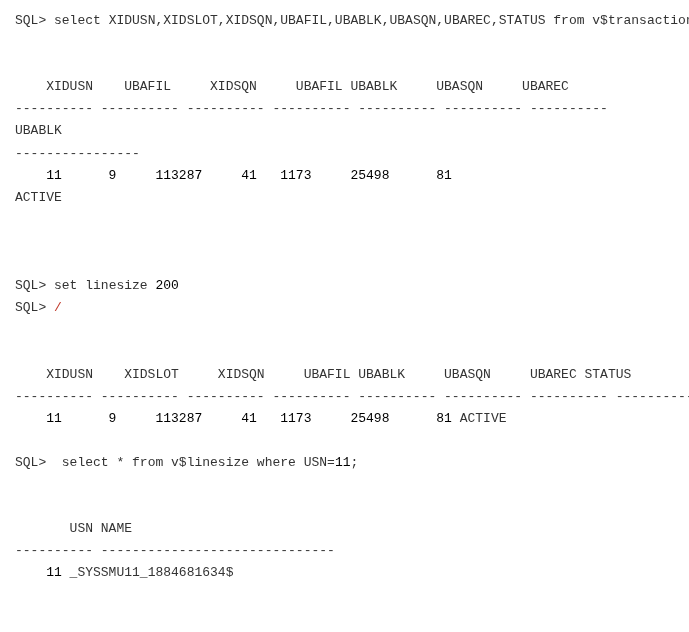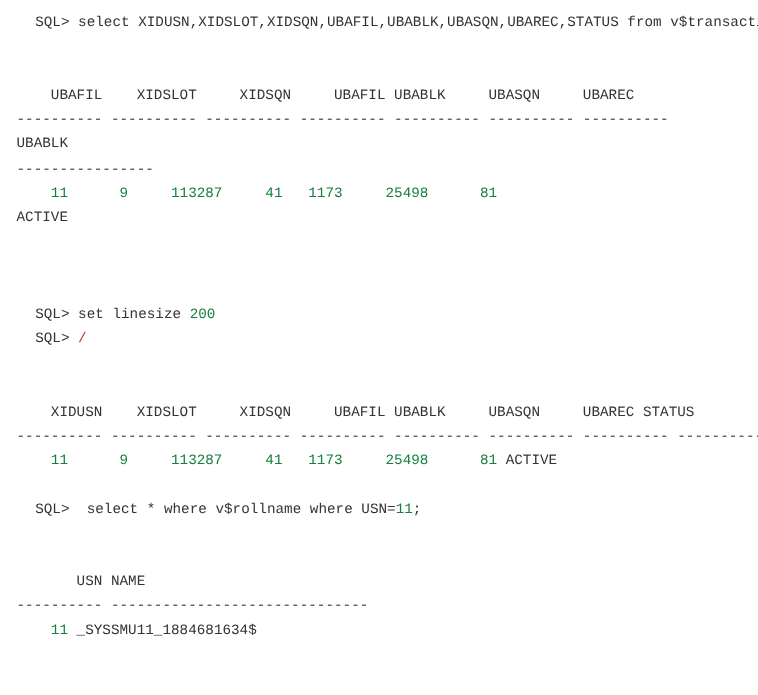--- a/index.html
+++ b/index.html
@@ -7,51 +7,51 @@
       padding: 10px 15px;
       font-family: "Courier New", Consolas, monospace;
       font-size: 13px;
       line-height: 1.7;
       color: #333;
       background: #fff;
       width: 689px;
       box-sizing: border-box;
       position: relative;
     }
-    .prompt { color: #333; margin-left: 17px; }
-    .number { color: #15803d; }
+    .prompt { color: #333; }
+    .number { color: #000000; }
     .string { color: #c0392b; }
     .slash { color: #c0392b; }
     .line { white-space: pre; }
     .block { margin: 0; white-space: pre; }
   </style>
 </head>
 <body>
 
 <div class="block"><span class="line"><span class="prompt">SQL&gt;</span><span> select XIDUSN,XIDSLOT,XIDSQN,UBAFIL,UBABLK,UBASQN,UBAREC,STATUS from v$transaction;</span></span>
 
 
-<span class="line">    UBAFIL    XIDSLOT     XIDSQN     UBAFIL UBABLK     UBASQN     UBAREC</span>
+<span class="line">    XIDUSN    UBAFIL     XIDSQN     UBAFIL UBABLK     UBASQN     UBAREC</span>
 <span class="line">---------- ---------- ---------- ---------- ---------- ---------- ----------</span>
 <span class="line">UBABLK</span>
 <span class="line">----------------</span>
 <span class="line"><span class="number">    11      9     113287     41   1173     25498      81</span></span>
 <span class="line">ACTIVE</span>
 
 
 
 <span class="line"><span class="prompt">SQL&gt;</span><span> set linesize </span><span class="number">200</span></span>
 <span class="line"><span class="prompt">SQL&gt;</span><span class="slash"> /</span></span>
 
 
 <span class="line">    XIDUSN    XIDSLOT     XIDSQN     UBAFIL UBABLK     UBASQN     UBAREC STATUS</span>
 <span class="line">---------- ---------- ---------- ---------- ---------- ---------- ---------- ----------------</span>
 <span class="line"><span class="number">    11      9     113287     41   1173     25498      81</span><span> ACTIVE</span></span>
 
-<span class="line"><span class="prompt">SQL&gt;</span><span>  select * where v$rollname where USN=</span><span class="number">11</span><span>;</span></span>
+<span class="line"><span class="prompt">SQL&gt;</span><span>  select * from v$linesize where USN=</span><span class="number">11</span><span>;</span></span>
 
 
 <span class="line">       USN NAME</span>
 <span class="line">---------- ------------------------------</span>
 <span class="line"><span class="number">    11</span><span> _SYSSMU11_1884681634$</span></span>
 
 
 <span class="line"><span class="prompt">SQL&gt;</span><span> alter system dump undo header </span><span class="string">'_SYSSMU11_1884681634$'</span><span>;</span></span></div>
 
 </body></html>

